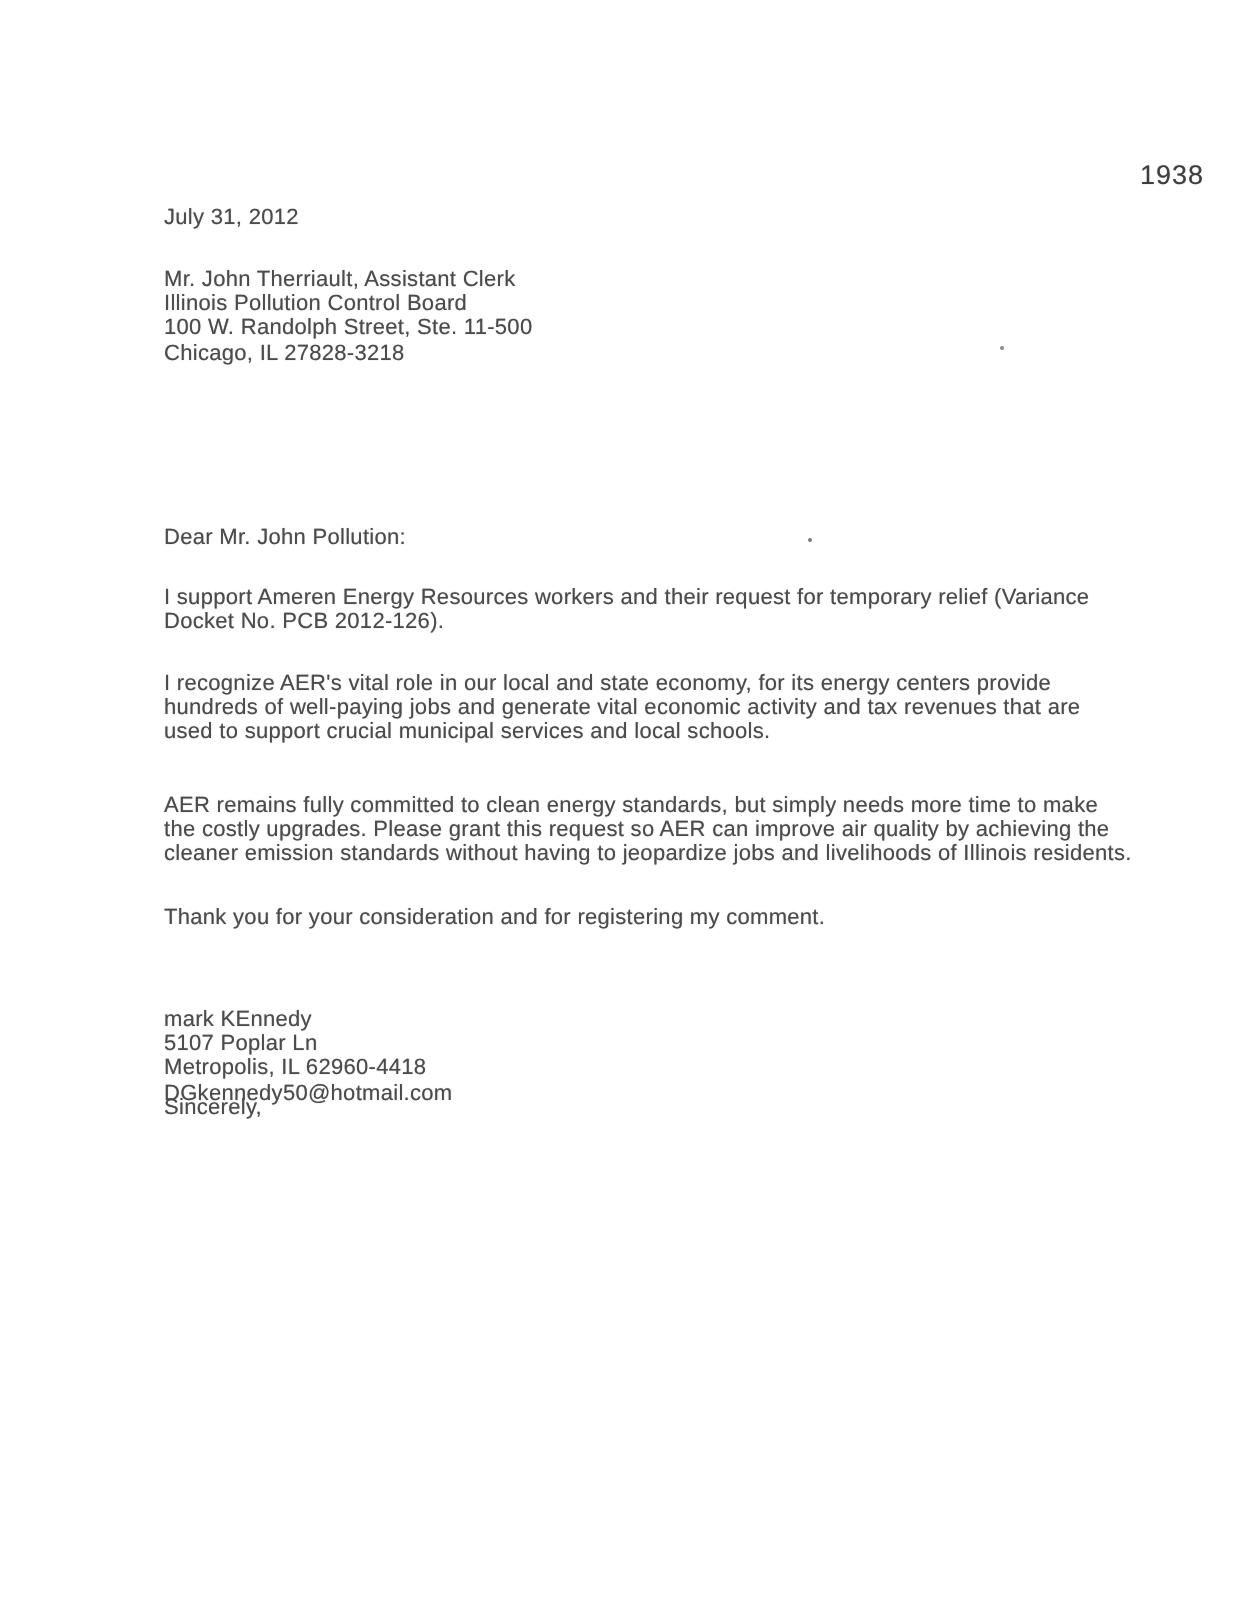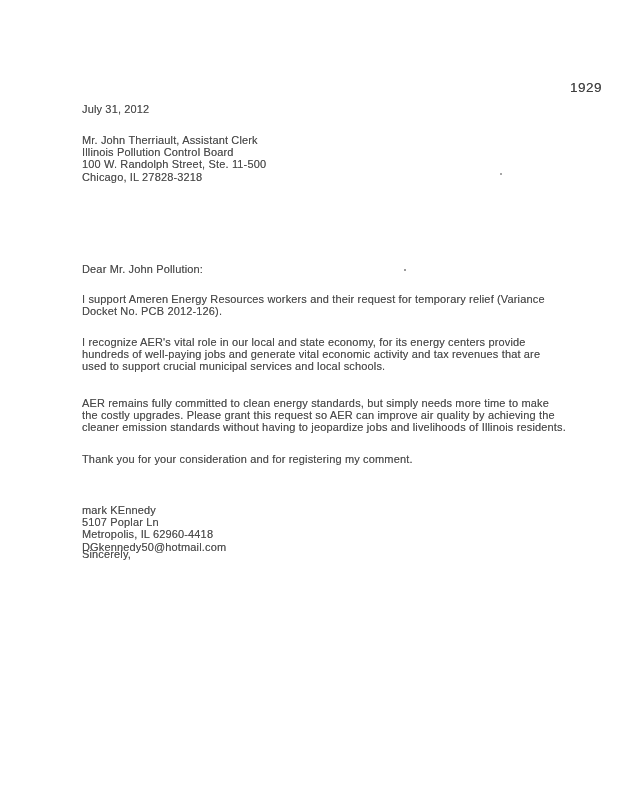--- a/index.html
+++ b/index.html
@@ -51,21 +51,21 @@
     border-radius: 50%;
   }
   .speck-1 { top: 173px; left: 500px; width: 2px; height: 2px; background: #8a8a8a; }
   .speck-2 { top: 269px; left: 404px; width: 2px; height: 2px; background: #7a7a7a; }
 </style>
 </head>
 <body>
 
 <div class="page">
 
-  <div class="stamp">1929</div>
+  <div class="stamp">1938</div>
 
   <div class="date scan-text">July 31, 2012</div>
 
   <div class="recipient scan-text multiline">Mr. John Therriault, Assistant Clerk
 Illinois Pollution Control Board
 100 W. Randolph Street, Ste. 11-500
 Chicago, IL 27828-3218</div>
 
 
   <div class="salutation scan-text">Dear Mr. John Pollution:</div>

